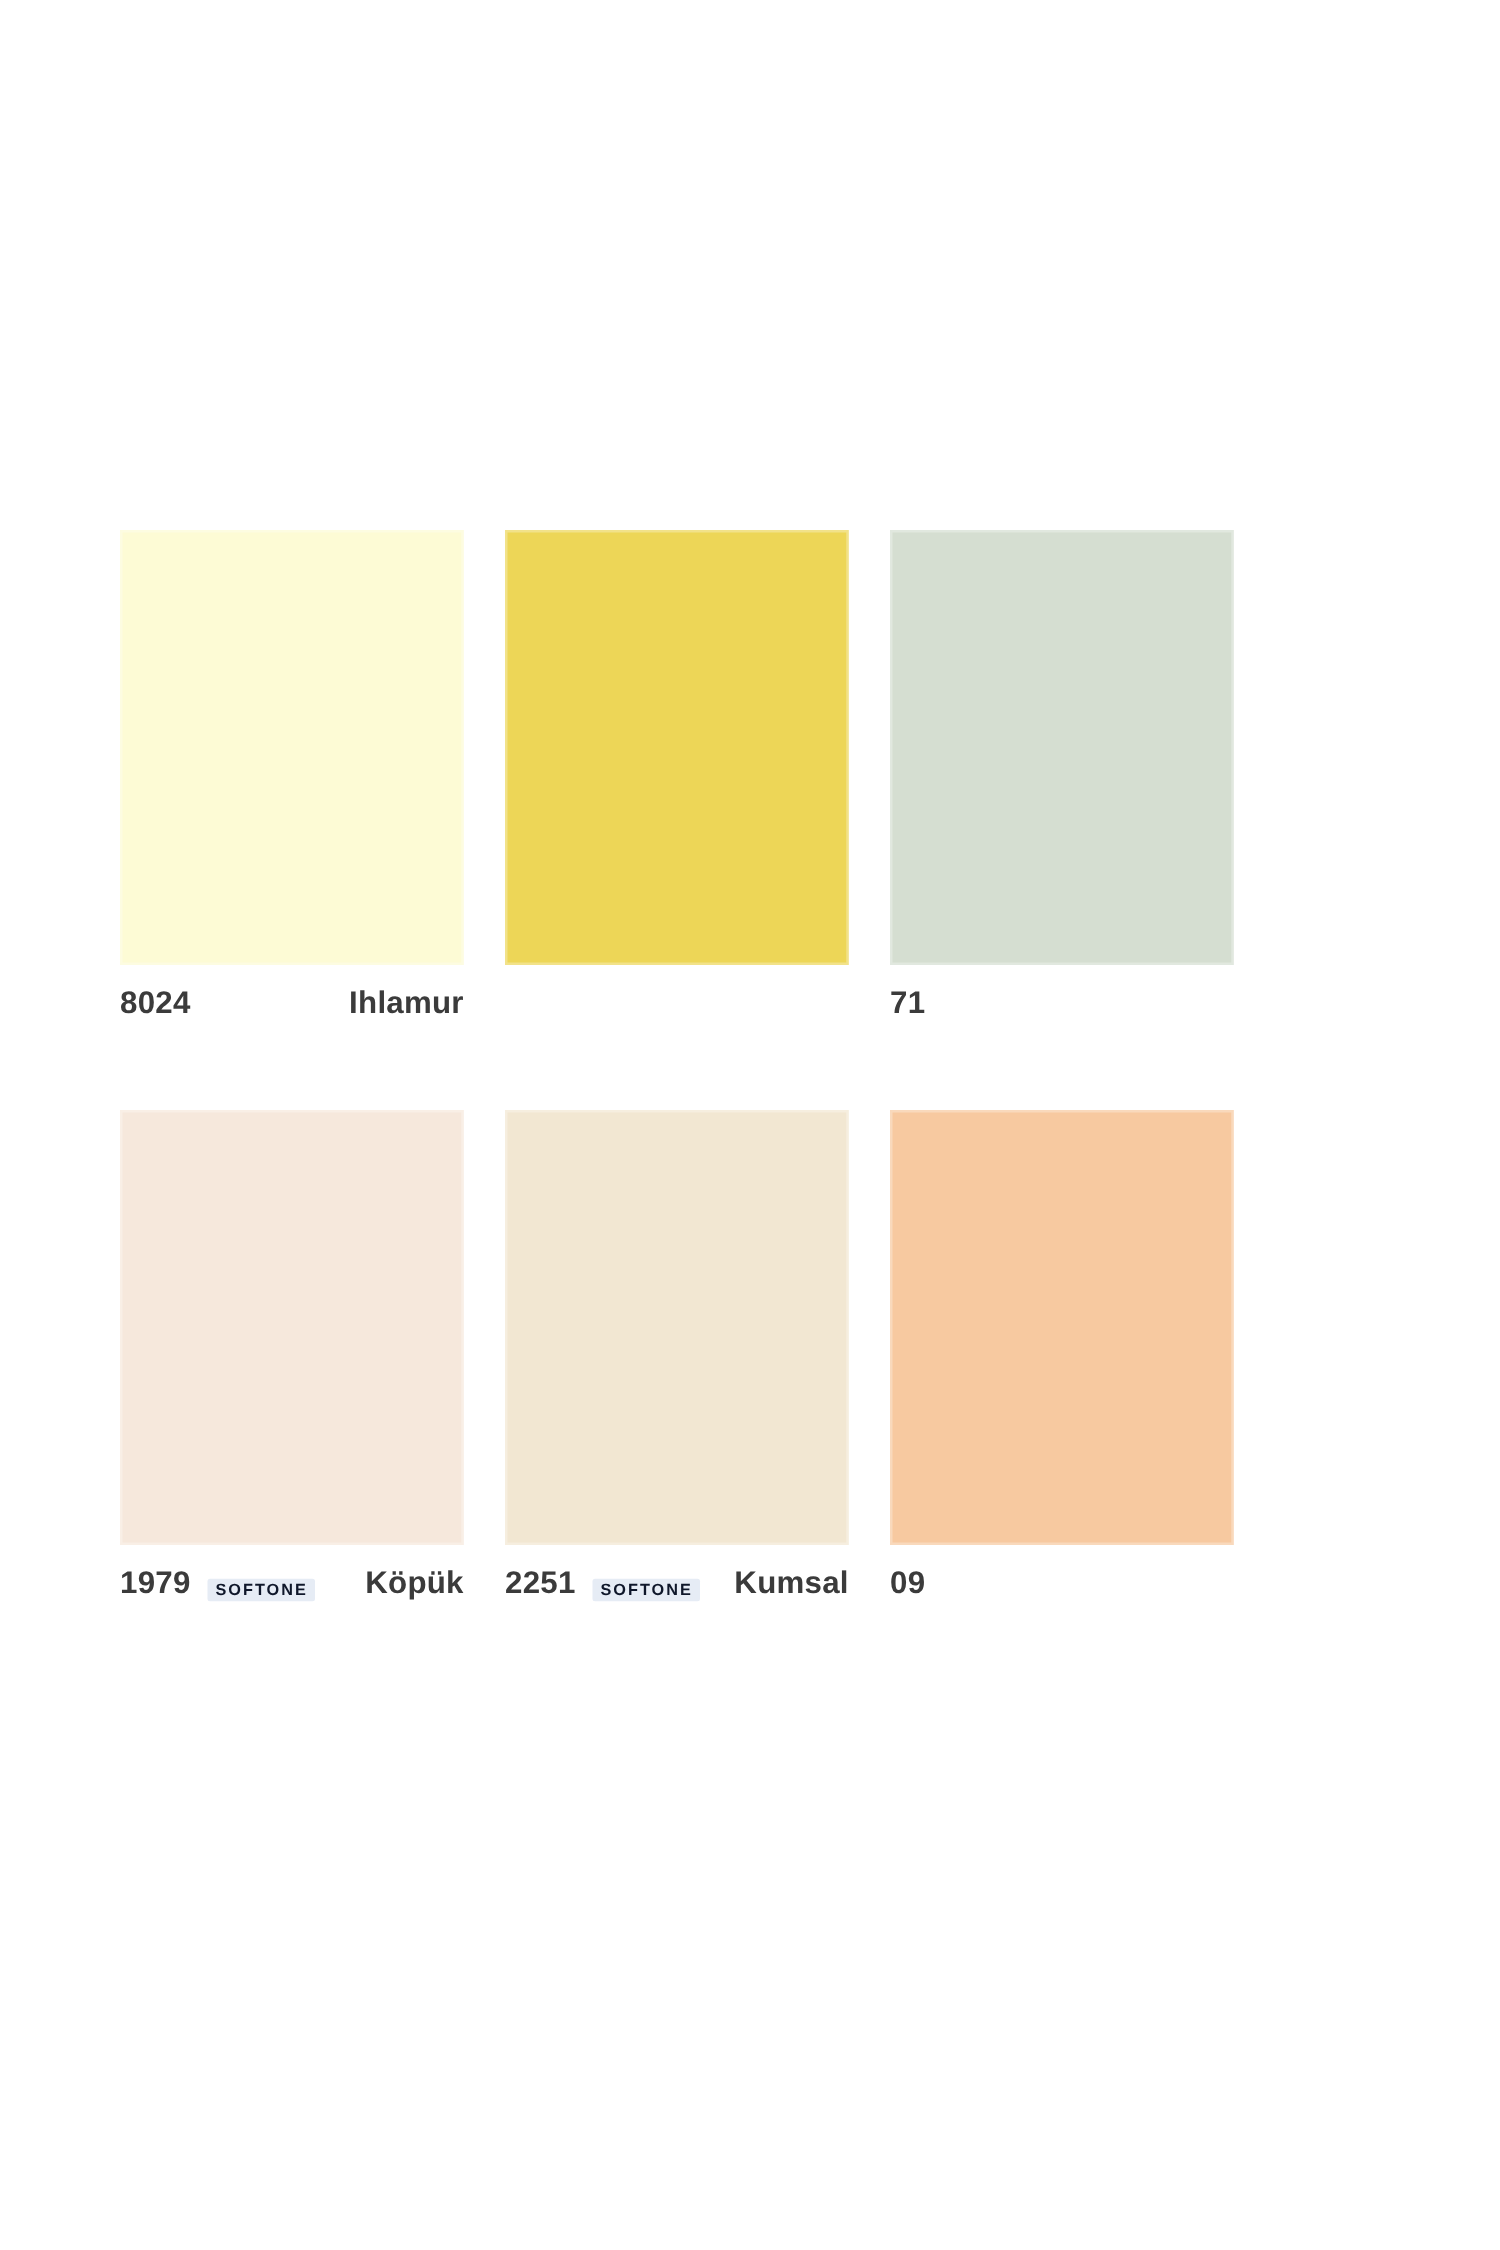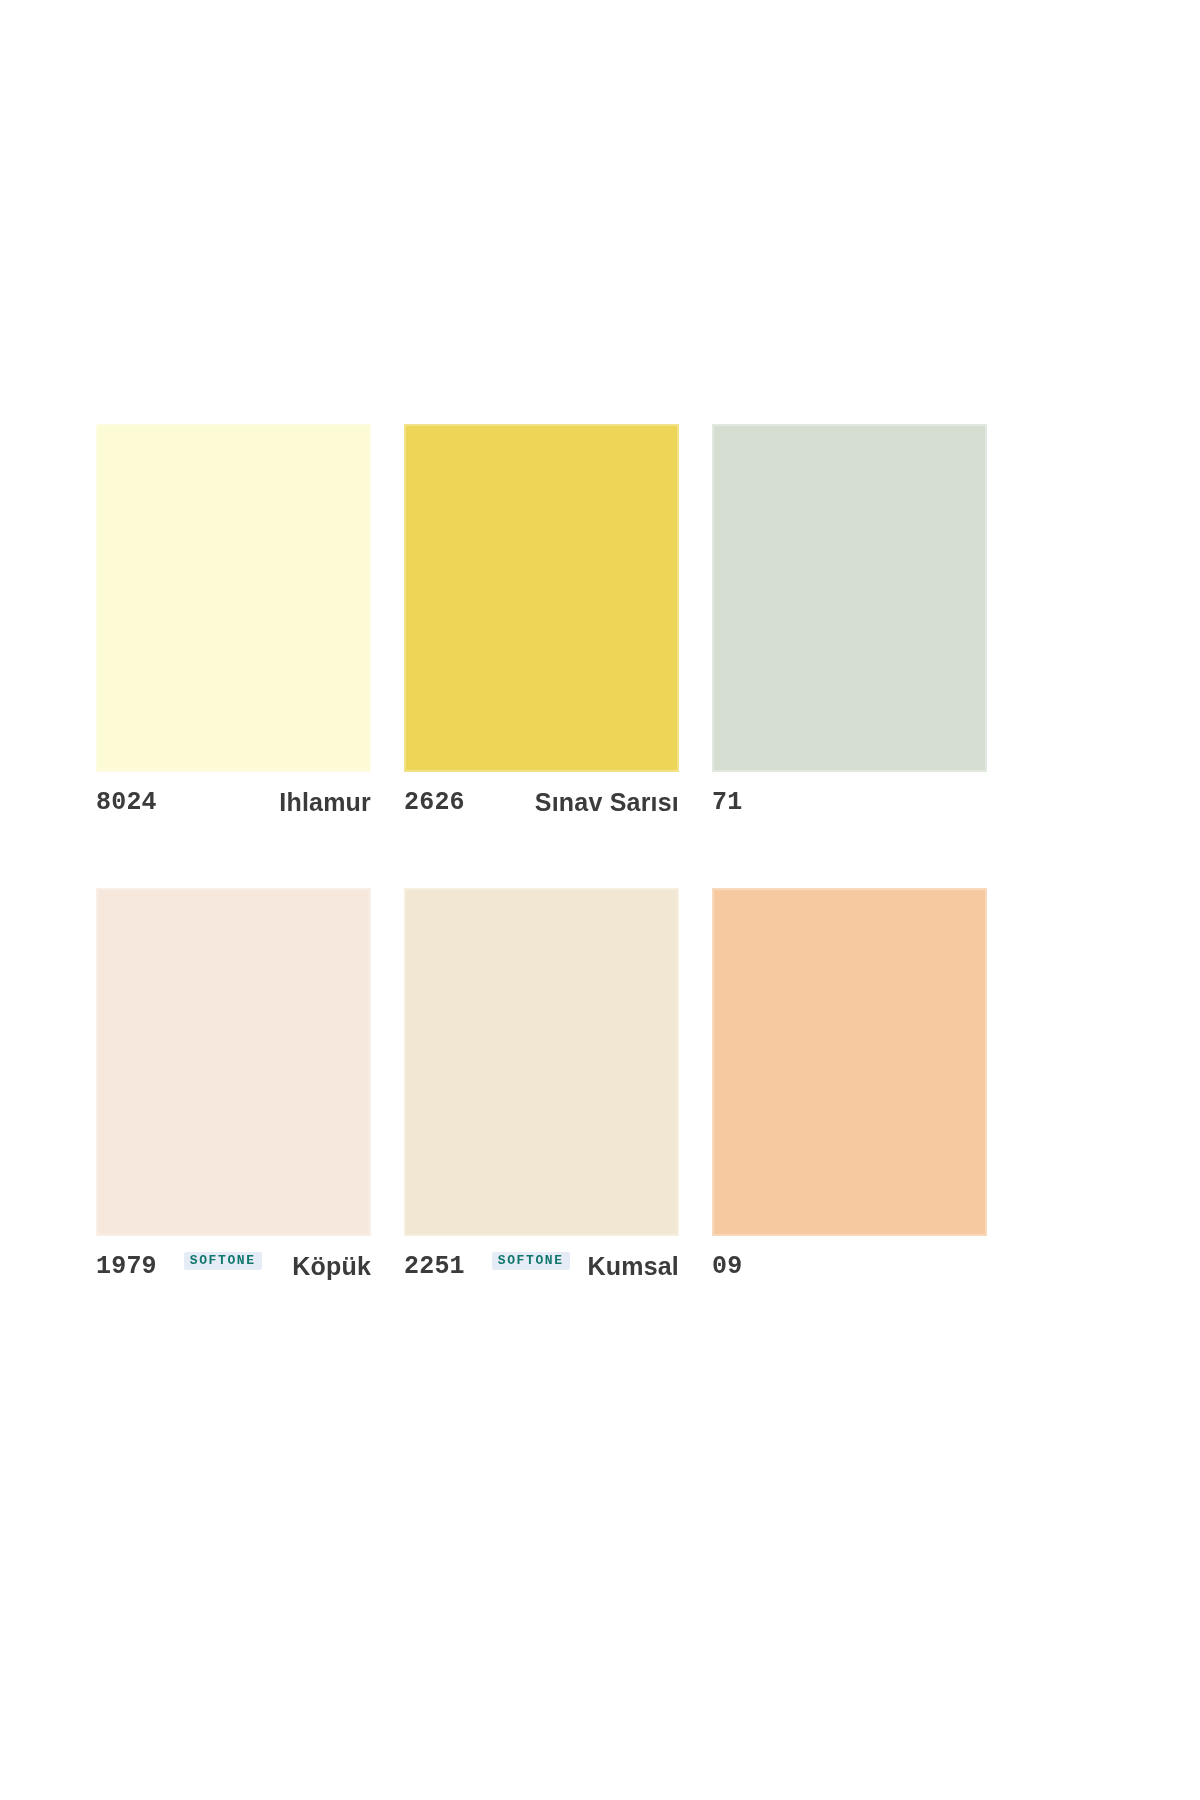--- a/index.html
+++ b/index.html
@@ -88,36 +88,35 @@
     color: #3b3b3b;
     letter-spacing: 0.2px;
     white-space: nowrap;
     text-align: center;
   }
 
   .softone-badge {
     font-size: 13px;
     font-weight: 700;
     letter-spacing: 1.6px;
-    color: #0f766e;
+    color: #0f172a;
     background: #e6ecf5;
     padding: 2px 6px 3px 6px;
     border-radius: 2px;
     white-space: nowrap;
-    margin-left: 27px;
+    margin-left: 14px;
     margin-right: auto;
     line-height: 1;
   }
 
   .caption-left {
     display: flex;
-    align-items: flex-start;
+    align-items: flex-end;
     flex: 1 1 auto;
     min-width: 0;
-    font-family: Liberation Mono, monospace;
   }
 
   
   .swatch-cell.partial {
     width: 275px;
     flex: 0 0 275px;
   }
 </style>
 </head>
 <body>
@@ -134,26 +133,20 @@
           <span class="caption-left">
             <span class="swatch-code">8024</span>
           </span>
           <span class="swatch-name">Ihlamur</span>
         </div>
       </div>
 
 
       <div class="swatch-cell">
         <div class="swatch-chip" style="background: rgb(237, 214, 87);"></div>
-        <div class="swatch-caption">
-          <span class="caption-left">
-            <span class="swatch-code">2626</span>
-          </span>
-          <span class="swatch-name">Sınav Sarısı</span>
-        </div>
       </div>
 
       <div class="swatch-cell partial">
         <div class="swatch-chip" style="background: rgb(213, 222, 209);"></div>
         <div class="swatch-caption">
           <span class="caption-left">
             <span class="swatch-code">71</span>
           </span>
           <span class="swatch-name"></span>
         </div>

